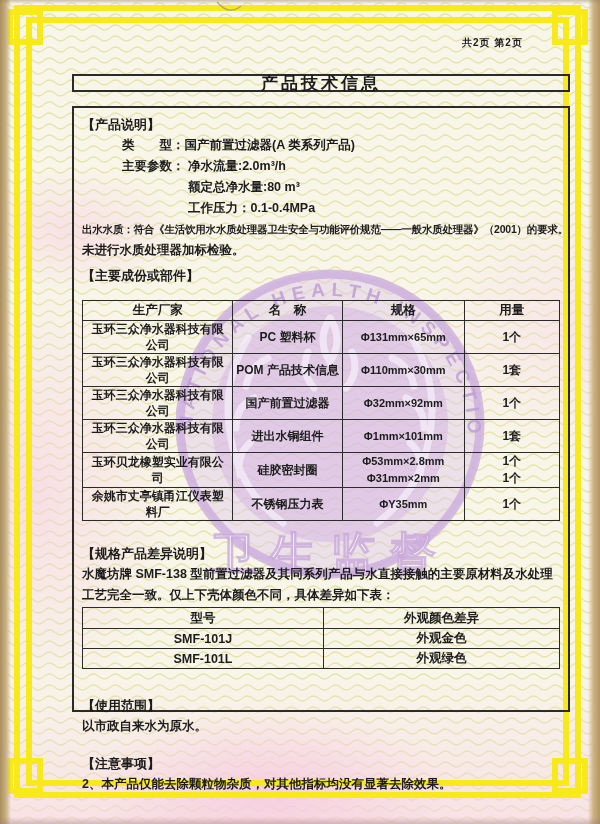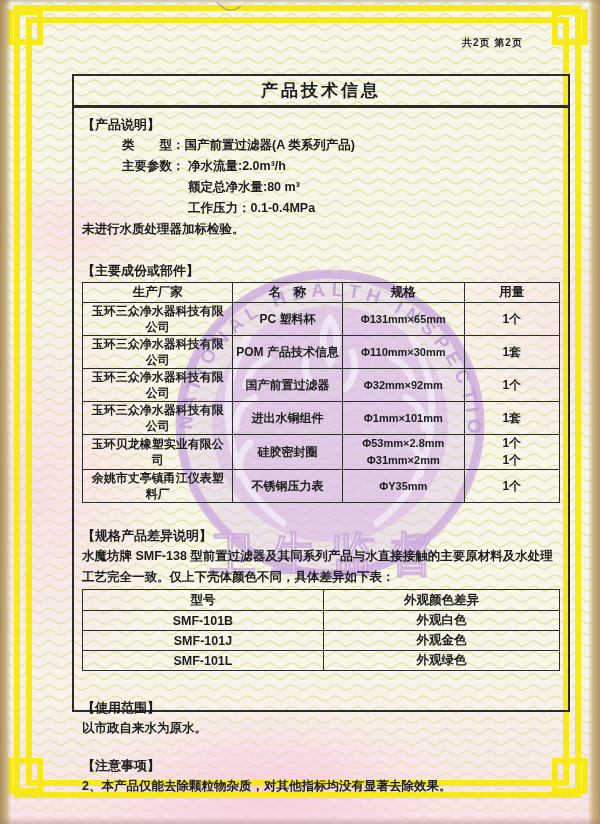--- a/index.html
+++ b/index.html
@@ -33,36 +33,36 @@
   .edge.left{left:0;top:0;bottom:0;width:11px;background:linear-gradient(to right,#ab8e5d,#c9b183 55%,rgba(201,177,131,0));}
   .edge.right{right:0;top:0;bottom:0;width:12px;background:linear-gradient(to left,#b3955f,#cdb383 55%,rgba(205,179,131,0));}
   .edge.top{left:0;right:0;top:0;height:4px;background:linear-gradient(to bottom,rgba(150,130,90,.45),rgba(150,130,90,0));}
   .edge.bottom{left:0;right:0;bottom:0;height:7px;background:linear-gradient(to top,rgba(160,120,120,.4),rgba(160,120,120,0));}
 
   .page-indicator{
     position:absolute;top:36px;left:462px;
     font-size:10px;font-weight:bold;letter-spacing:1px;
   }
   .title-box{
-    position:absolute;left:72px;top:74px;width:498px;height:33px;box-sizing:border-box;
+    position:absolute;left:72px;top:74px;width:498px;height:18px;box-sizing:border-box;
     border:2px solid #2b2b2b;display:flex;align-items:center;justify-content:center;
   }
   .title-box h1{margin:0;font-size:17px;font-weight:bold;letter-spacing:3px;}
   .content-box{
     position:absolute;left:72px;top:106px;width:498px;height:606px;box-sizing:border-box;
     border:2px solid #2b2b2b;padding:6px 8px 0 8px;
   }
   .sec-heading{font-size:13px;font-weight:bold;line-height:21px;margin:0;}
   .line{font-size:12.5px;font-weight:bold;line-height:21px;}
   .param-row{display:flex;font-size:12.5px;font-weight:bold;line-height:21px;margin-left:40px;}
   .param-label{width:66px;flex:none;}
   .tight{font-size:10.5px;letter-spacing:-0.2px;white-space:nowrap;font-weight:bold;line-height:21px;}
   table{border-collapse:collapse;width:100%;table-layout:fixed;background:transparent;}
   td,th{border:1.6px solid #2b2b2b;padding:0 3px;text-align:center;font-weight:bold;overflow:hidden;}
-  .comp-table{margin-top:1px;padding-left:20px;}
+  .comp-table{margin-top:14px;padding-left:20px;}
   .comp-table th{font-size:12.5px;height:19px;}
   .comp-table td{font-size:12px;height:17px;line-height:16px;}
   .comp-table td.spec{font-size:11px;}
   .comp-table .dbl td{height:34px;}
   .comp-table .dbl .stack div{line-height:17px;font-size:11px;}
   .comp-table .dbl .stackq div{line-height:17px;font-size:12px;}
   .diff-table th{font-size:12.5px;height:20px;}
   .diff-table td{font-size:12.5px;height:19px;}
   .mt22{margin-top:22px;} .mt26{margin-top:26px;} .mt13{margin-top:13px;}
   
@@ -139,23 +139,24 @@
   </div>
   <div class="param-row">
     <span class="param-label"></span>
     <span>额定总净水量:80 m³</span>
   </div>
   <div class="param-row">
     <span class="param-label"></span>
     <span>工作压力：0.1-0.4MPa</span>
   </div>
 
+  <div class="tight">出水水质：符合《生活饮用水水质处理器卫生安全与功能评价规范——一般水质处理器》（2001）的要求。</div>
   <div class="line">未进行水质处理器加标检验。</div>
 
-  <p class="sec-heading" style="margin-top:20px;">【主要成份或部件】</p>
+  <p class="sec-heading" style="margin-top:4px;">【主要成份或部件】</p>
 
   <table class="comp-table">
     <colgroup>
         <col style="width:31.5%">
         <col style="width:23%">
         <col style="width:25.5%">
         <col style="width:20%">
       </colgroup>
     <tbody>
         <tr>
@@ -216,24 +217,20 @@
     <colgroup>
         <col style="width:50.5%">
         <col style="width:49.5%">
       </colgroup>
     <tbody>
         <tr>
       <th>型号</th>
       <th>外观颜色差异</th>
     </tr>
     <tr>
-      <td>SMF-101B</td>
-      <td>外观白色</td>
-    </tr>
-    <tr>
       <td>SMF-101J</td>
       <td>外观金色</td>
     </tr>
     <tr>
       <td>SMF-101L</td>
       <td>外观绿色</td>
     </tr>
   </tbody>
     </table>
 

